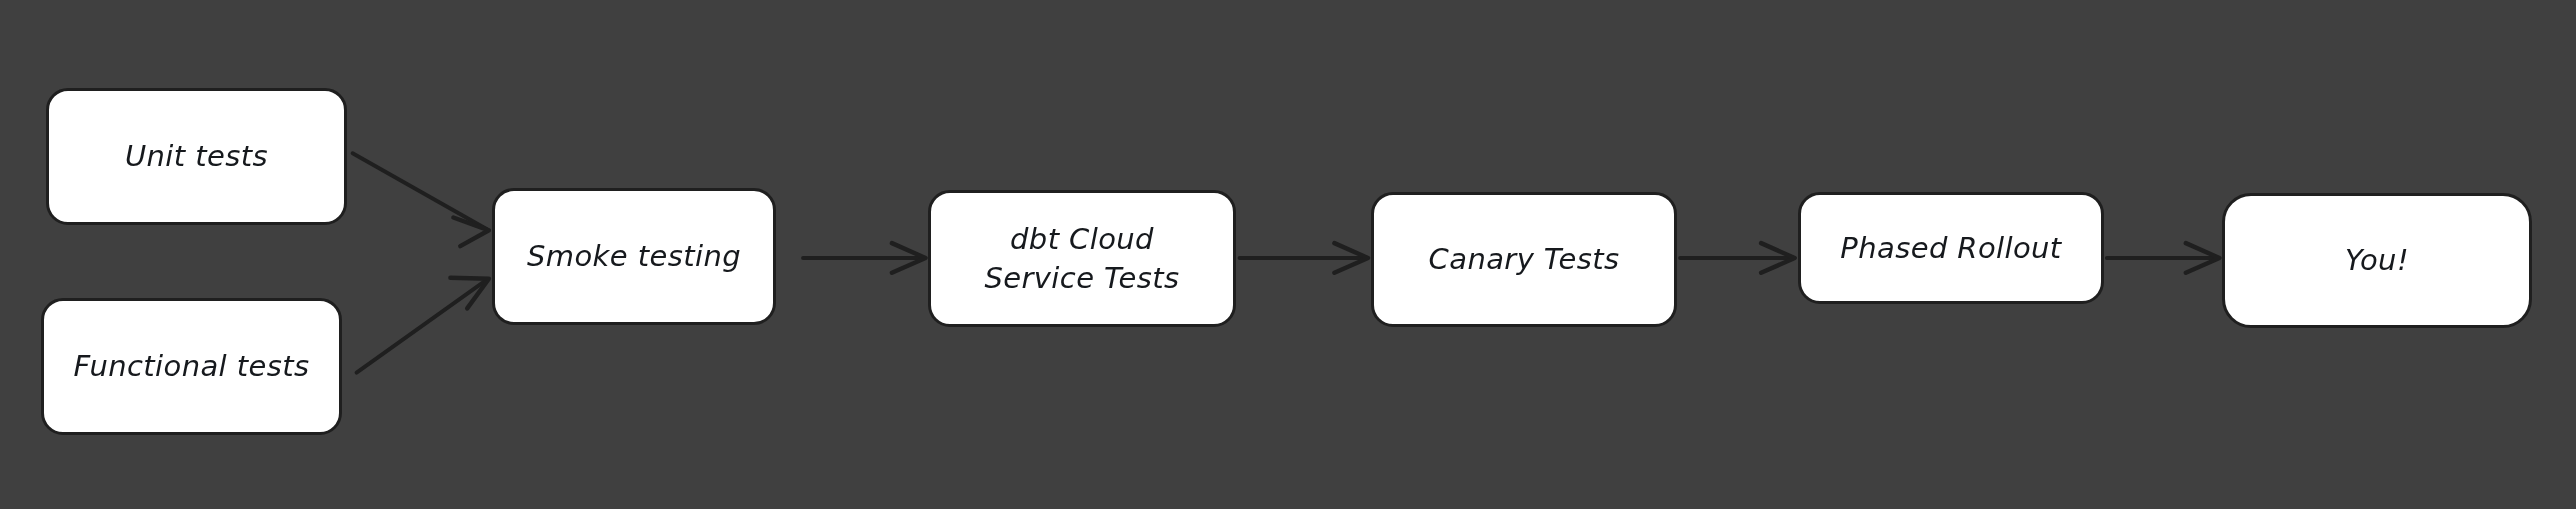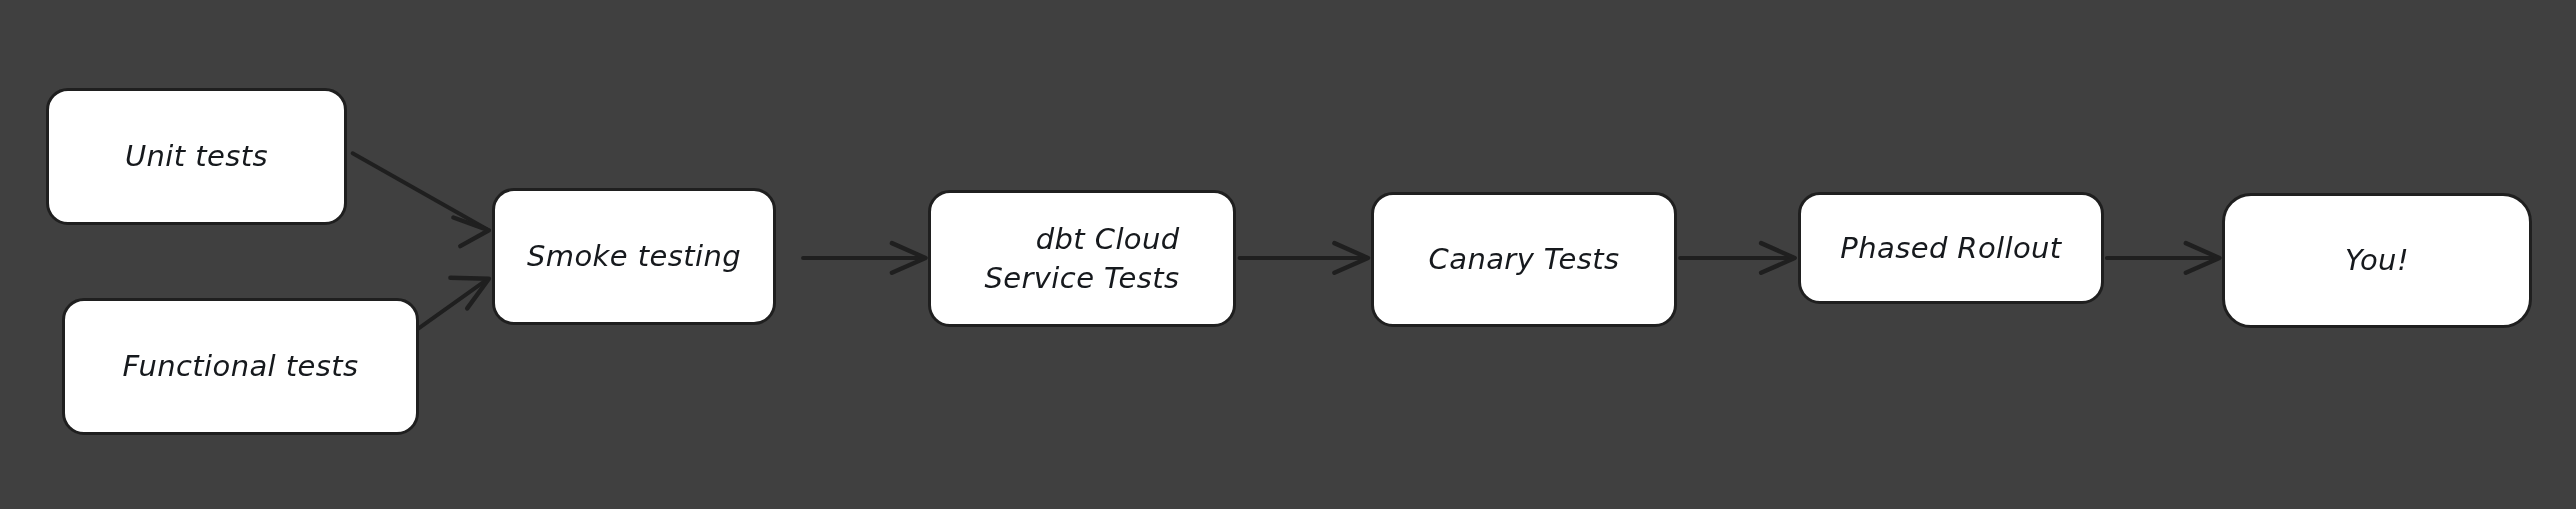--- a/index.html
+++ b/index.html
@@ -44,23 +44,23 @@
     font-weight: 400;
     font-style: italic;
     color: #16191d;
     line-height: 1.32;
     letter-spacing: 0.4px;
     white-space: pre-line;
     padding: 0 10px;
   }
   
   #node-unit-tests      { left: 46px;   top: 88px;  width: 301px; height: 137px; }
-  #node-functional-tests{ left: 62px;   top: 298px; width: 357px; height: 137px; }
+  #node-functional-tests{ left: 41px;   top: 298px; width: 301px; height: 137px; }
   #node-smoke-testing   { left: 492px;  top: 188px; width: 284px; height: 137px; }
-  #node-dbt-cloud       { left: 928px;  top: 190px; width: 308px; height: 137px; text-align: right; }
+  #node-dbt-cloud       { left: 928px;  top: 190px; width: 308px; height: 137px; }
   #node-canary-tests    { left: 1371px; top: 192px; width: 306px; height: 135px; }
   #node-phased-rollout  { left: 1798px; top: 192px; width: 306px; height: 112px; }
   #node-you             { left: 2222px; top: 193px; width: 310px; height: 135px; border-radius: 29px; }
 </style>
 </head>
 <body>
 
 <div id="canvas">
 
   <svg id="edges" viewBox="0 0 2608 516" width="2576" height="510" xmlns="http://www.w3.org/2000/svg">

